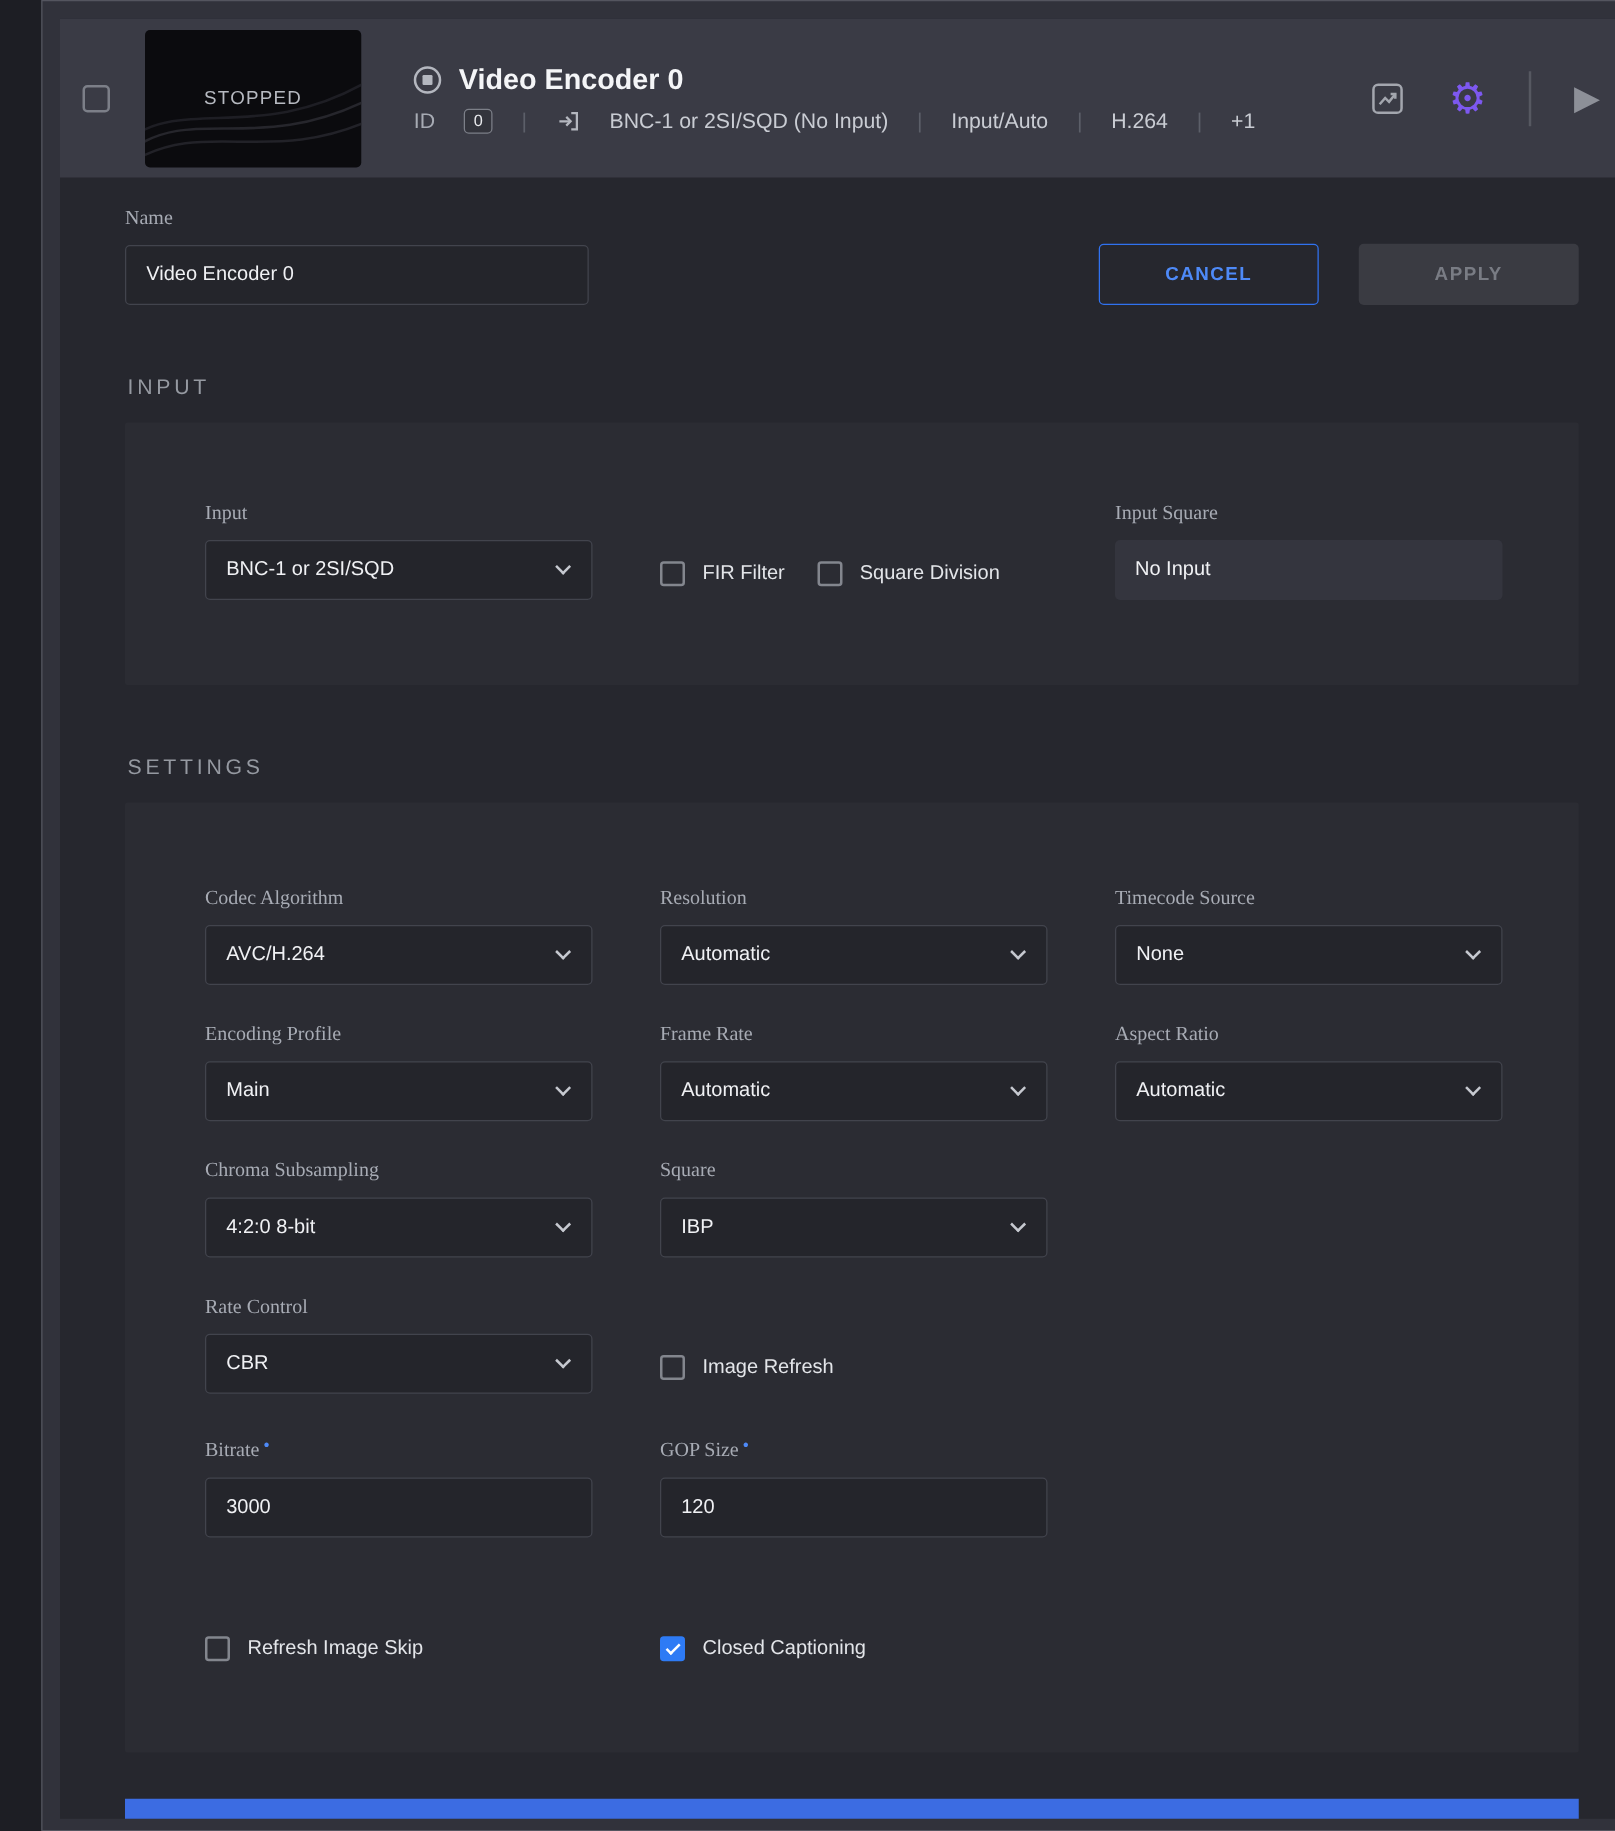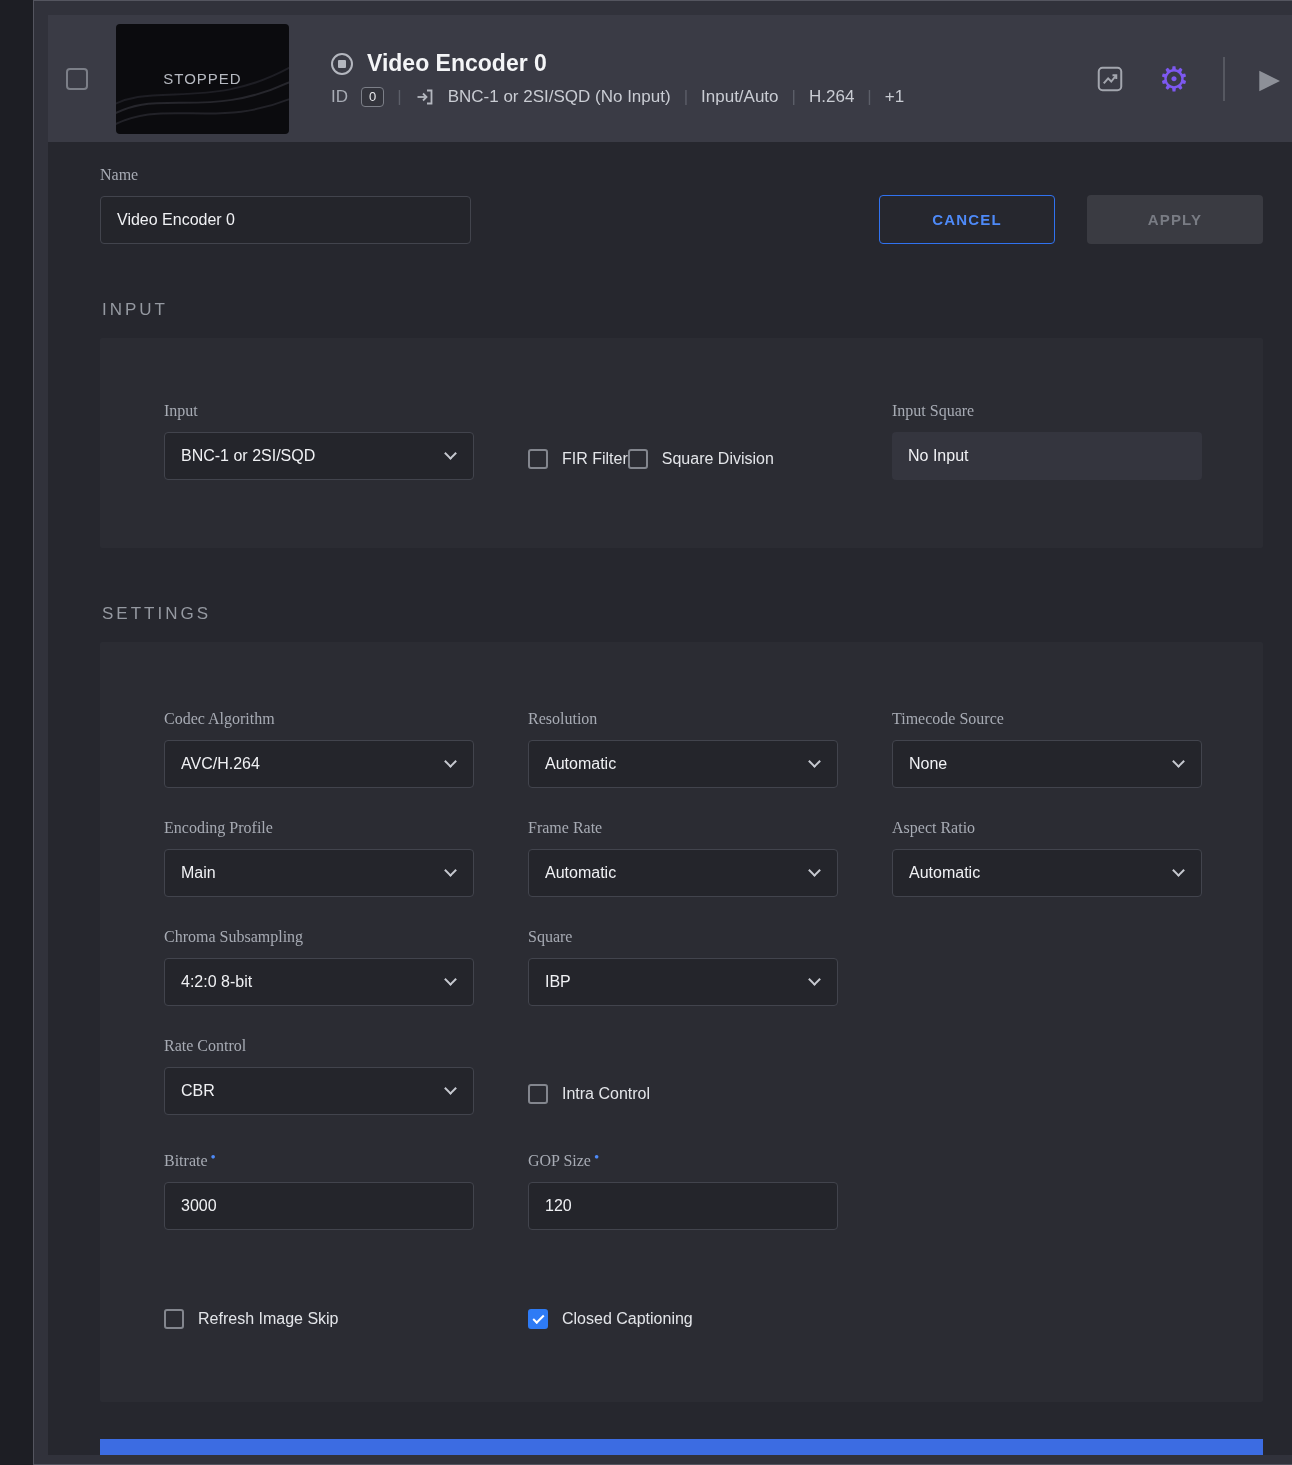--- a/index.html
+++ b/index.html
@@ -45,21 +45,21 @@
   }
   .hdr-info { display: flex; flex-direction: column; gap: 10px; }
   .title-row { display: flex; align-items: center; gap: 14px; }
   .stop-icon {
     width: 22px; height: 22px; flex: none;
     border: 2px solid #b4b7bf; border-radius: 50%;
     display: flex; align-items: center; justify-content: center;
   }
   .stop-icon::after { content:""; width: 8px; height: 8px; background: #b4b7bf; border-radius: 1px; }
   .hdr-title { color: #f4f5f7; font-size: 23px; font-weight: 700; }
-  .meta-row { display: flex; align-items: center; gap: 13px; font-size: 17px; color: #c9ccd3; }
+  .meta-row { display: flex; align-items: center; gap: 23px; font-size: 17px; color: #c9ccd3; }
   .meta-id { color: #a7abb4; }
   .id-badge {
     background: #33343c; border: 1px solid #7c7f88; border-radius: 4px;
     color: #e8e9ec; font-size: 13px; padding: 1px 7px; line-height: 16px;
   }
   .meta-pipe { color: #5c5f69; }
   .hdr-actions { margin-left: auto; display: flex; align-items: center; gap: 34px; }
   .icon-btn { background: none; border: none; cursor: pointer; display: flex; align-items: center; justify-content: center; }
   .gear-glyph { font-size: 34px; color: #7d58f0; line-height: 1; font-family: "DejaVu Sans", sans-serif; }
   .play-glyph { font-size: 27px; color: #8d9098; line-height: 1; font-family: "DejaVu Sans", sans-serif; }
@@ -123,21 +123,21 @@
   .checkbox.checked { background: #2e7bf5; border-color: #2e7bf5; }
   .checkbox.checked::after {
     content: ""; position: absolute; left: 3px; top: 4px;
     width: 9px; height: 4px;
     border-left: 2px solid #fff; border-bottom: 2px solid #fff;
     transform: rotate(-45deg);
   }
   .check-item { display: flex; align-items: center; gap: 14px; }
   .check-label { color: #e3e5e9; font-size: 16px; cursor: pointer; }
 
-  .inline-checks { display: flex; align-items: center; margin-top: 33px; height: 48px; }
+  .inline-checks { display: flex; align-items: center; gap: 26px; margin-top: 33px; height: 48px; }
   .check-cell { margin-top: 33px; height: 48px; display: flex; align-items: center; }
   .check-cell-bottom { margin-top: 48px; display: flex; align-items: center; }
 
   .footer-bar { margin-top: auto; height: 16px; flex: none; background: #3c6ce2; }
 </style>
 </head>
 <body>
 
 <div class="frame">
   <div class="card">
@@ -302,21 +302,21 @@
         <div>
           <label class="label">Rate Control</label>
           <div class="field select">
             <span>CBR</span>
             <span class="chevron"></span>
           </div>
         </div>
         <div class="check-cell">
           <div class="check-item">
             <span class="checkbox"></span>
-            <span class="check-label">Intra Control</span>
+            <span class="check-label">Image Refresh</span>
           </div>
         </div>
         <div aria-hidden="true"></div>
 
         <div>
           <label class="label req-dot">Bitrate</label>
           <input class="num-input" type="text" value="3000" style="">
         </div>
         <div>
           <label class="label req-dot">GOP Size</label>

